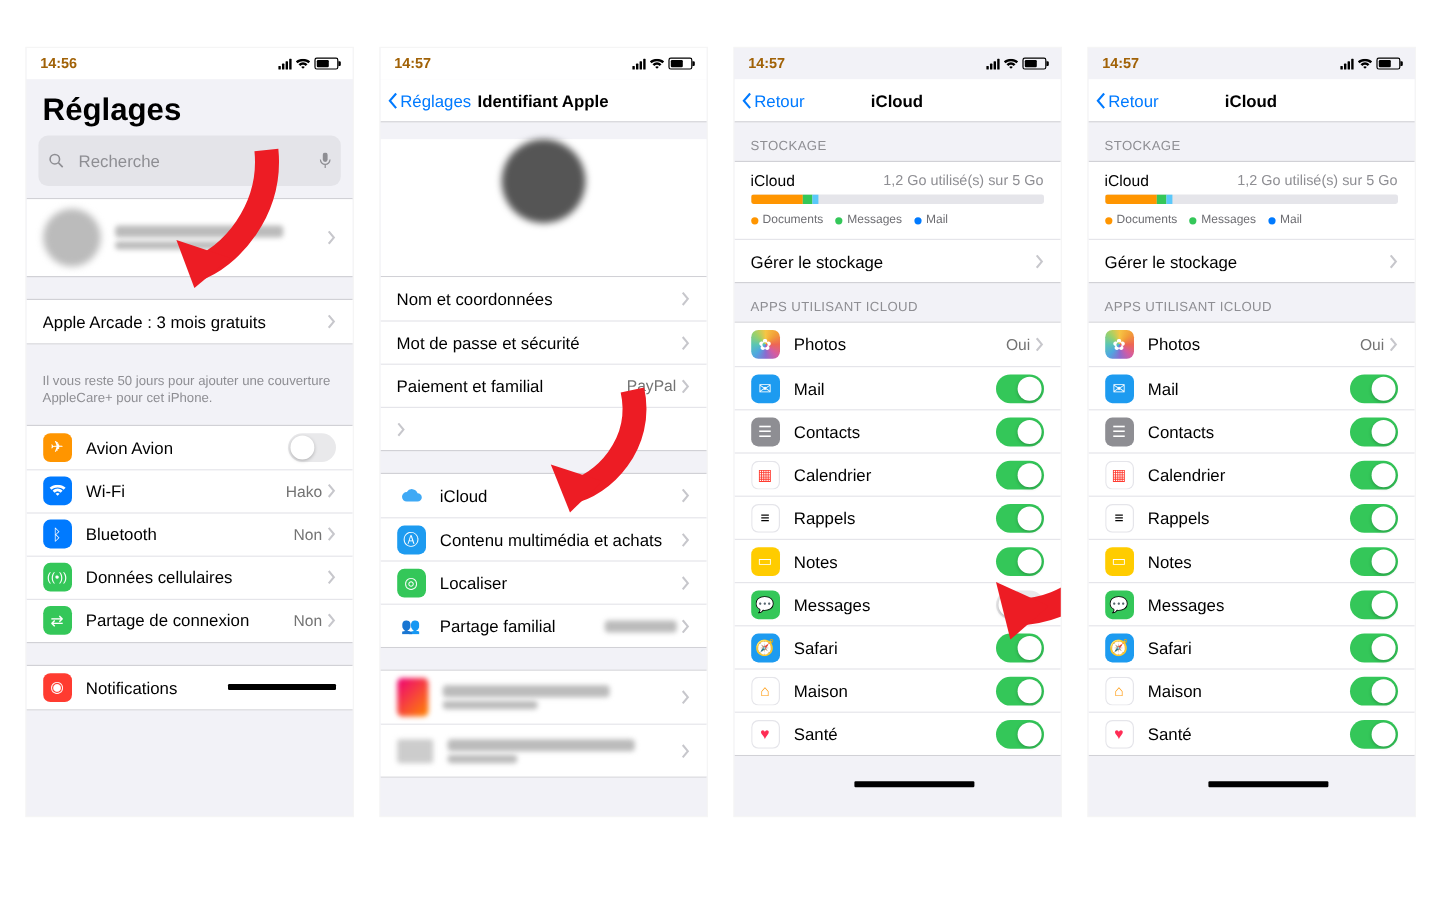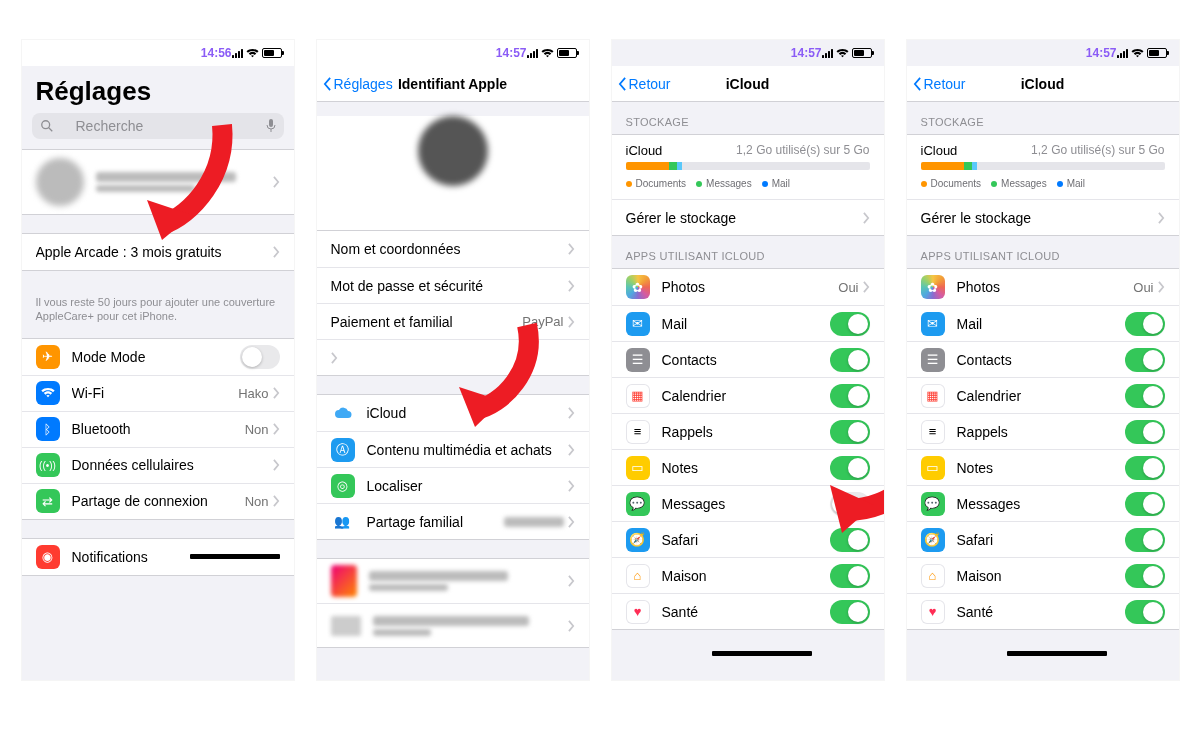--- a/index.html
+++ b/index.html
@@ -21,25 +21,25 @@
     position: relative;
     display: flex;
     flex-direction: column;
     box-shadow: 0 0 0 1px rgba(0,0,0,0.04);
   }
   .status-bar {
     height: 26px;
     background: #f2f2f7;
     display: flex;
     align-items: center;
-    justify-content: flex-end;
+    justify-content: space-between;
     padding: 0 12px;
     font-size: 12px;
     font-weight: 600;
-    color: #8b5cf6;
+    color: #a16207;
   }
   .status-bar.white { background: #fff; }
   .status-right { display: flex; align-items: center; gap: 3px; }
   .signal { display: inline-flex; align-items: flex-end; gap: 1px; }
   .signal span { width: 2px; background: #000; border-radius: 0.5px; }
   .signal span:nth-child(1){height:3px;} .signal span:nth-child(2){height:5px;}
   .signal span:nth-child(3){height:7px;} .signal span:nth-child(4){height:9px;}
   .wifi-i { width: 13px; height: 9px; }
   .batt { width: 20px; height: 10px; border: 1px solid #000; border-radius: 2px; position: relative; }
   .batt::after { content:""; position:absolute; right:-3px; top:2px; width:2px; height:4px; background:#000; border-radius:0 1px 1px 0;}
@@ -55,27 +55,27 @@
     font-size: 14px;
     position: relative;
   }
   .nav .back { color: #007aff; display: flex; align-items: center; gap: 2px; cursor: pointer; }
   .nav .title { position: absolute; left: 0; right: 0; text-align: center; font-weight: 600; color: #000; pointer-events: none; font-size: 14px;}
   .chev-left { width: 9px; height: 14px; }
 
   .big-title { font-size: 26px; font-weight: 700; padding: 10px 14px 6px; color:#000;}
   .search {
     margin: 0 10px 10px;
-    height: 26px;
+    height: 42px;
     background: #e4e4e9;
     border-radius: 8px;
     display: flex;
     align-items: center;
     padding: 0 8px;
-    gap: 22px;
+    gap: 12px;
     color: #8e8e93;
     font-size: 14px;
   }
   .search .mag { width: 14px; height: 14px; }
   .search .mic { margin-left: auto; width: 10px; height: 14px; }
 
   .group { background: #fff; border-top: 1px solid #d1d1d6; border-bottom: 1px solid #d1d1d6; margin-bottom: 18px; }
   .group.tight { margin-bottom: 0; }
   .header-label { font-size: 11px; color: #8e8e93; padding: 14px 14px 6px; text-transform: uppercase; letter-spacing: 0.3px;}
   .row {
@@ -191,21 +191,21 @@
             <path d="M1 1l5 6-5 6" stroke="#c7c7cc" stroke-width="2" fill="none"></path>
           </svg>
       </div>
     </div>
 
     <div class="footer-note">Il vous reste 50 jours pour ajouter une couverture AppleCare+ pour cet iPhone.</div>
 
     <div class="group">
       <div class="row">
         <span class="icon" style="background:#ff9500">✈</span>
-        <span class="label">Mode Mode</span>
+        <span class="label">Avion Avion</span>
         <span class="toggle off">
             <span class="knob"></span>
           </span>
       </div>
       <div class="row">
         <span class="icon" style="background:#007aff">
             <svg width="14" height="10" viewBox="0 0 16 12">
               <path d="M8 11L6 9c1-1 3-1 4 0zM3 6c3-3 7-3 10 0l-2 2c-2-2-4-2-6 0zM0 3C4-1 12-1 16 3l-2 2C11 2 5 2 2 5z" fill="#fff"></path>
             </svg>
           </span>

